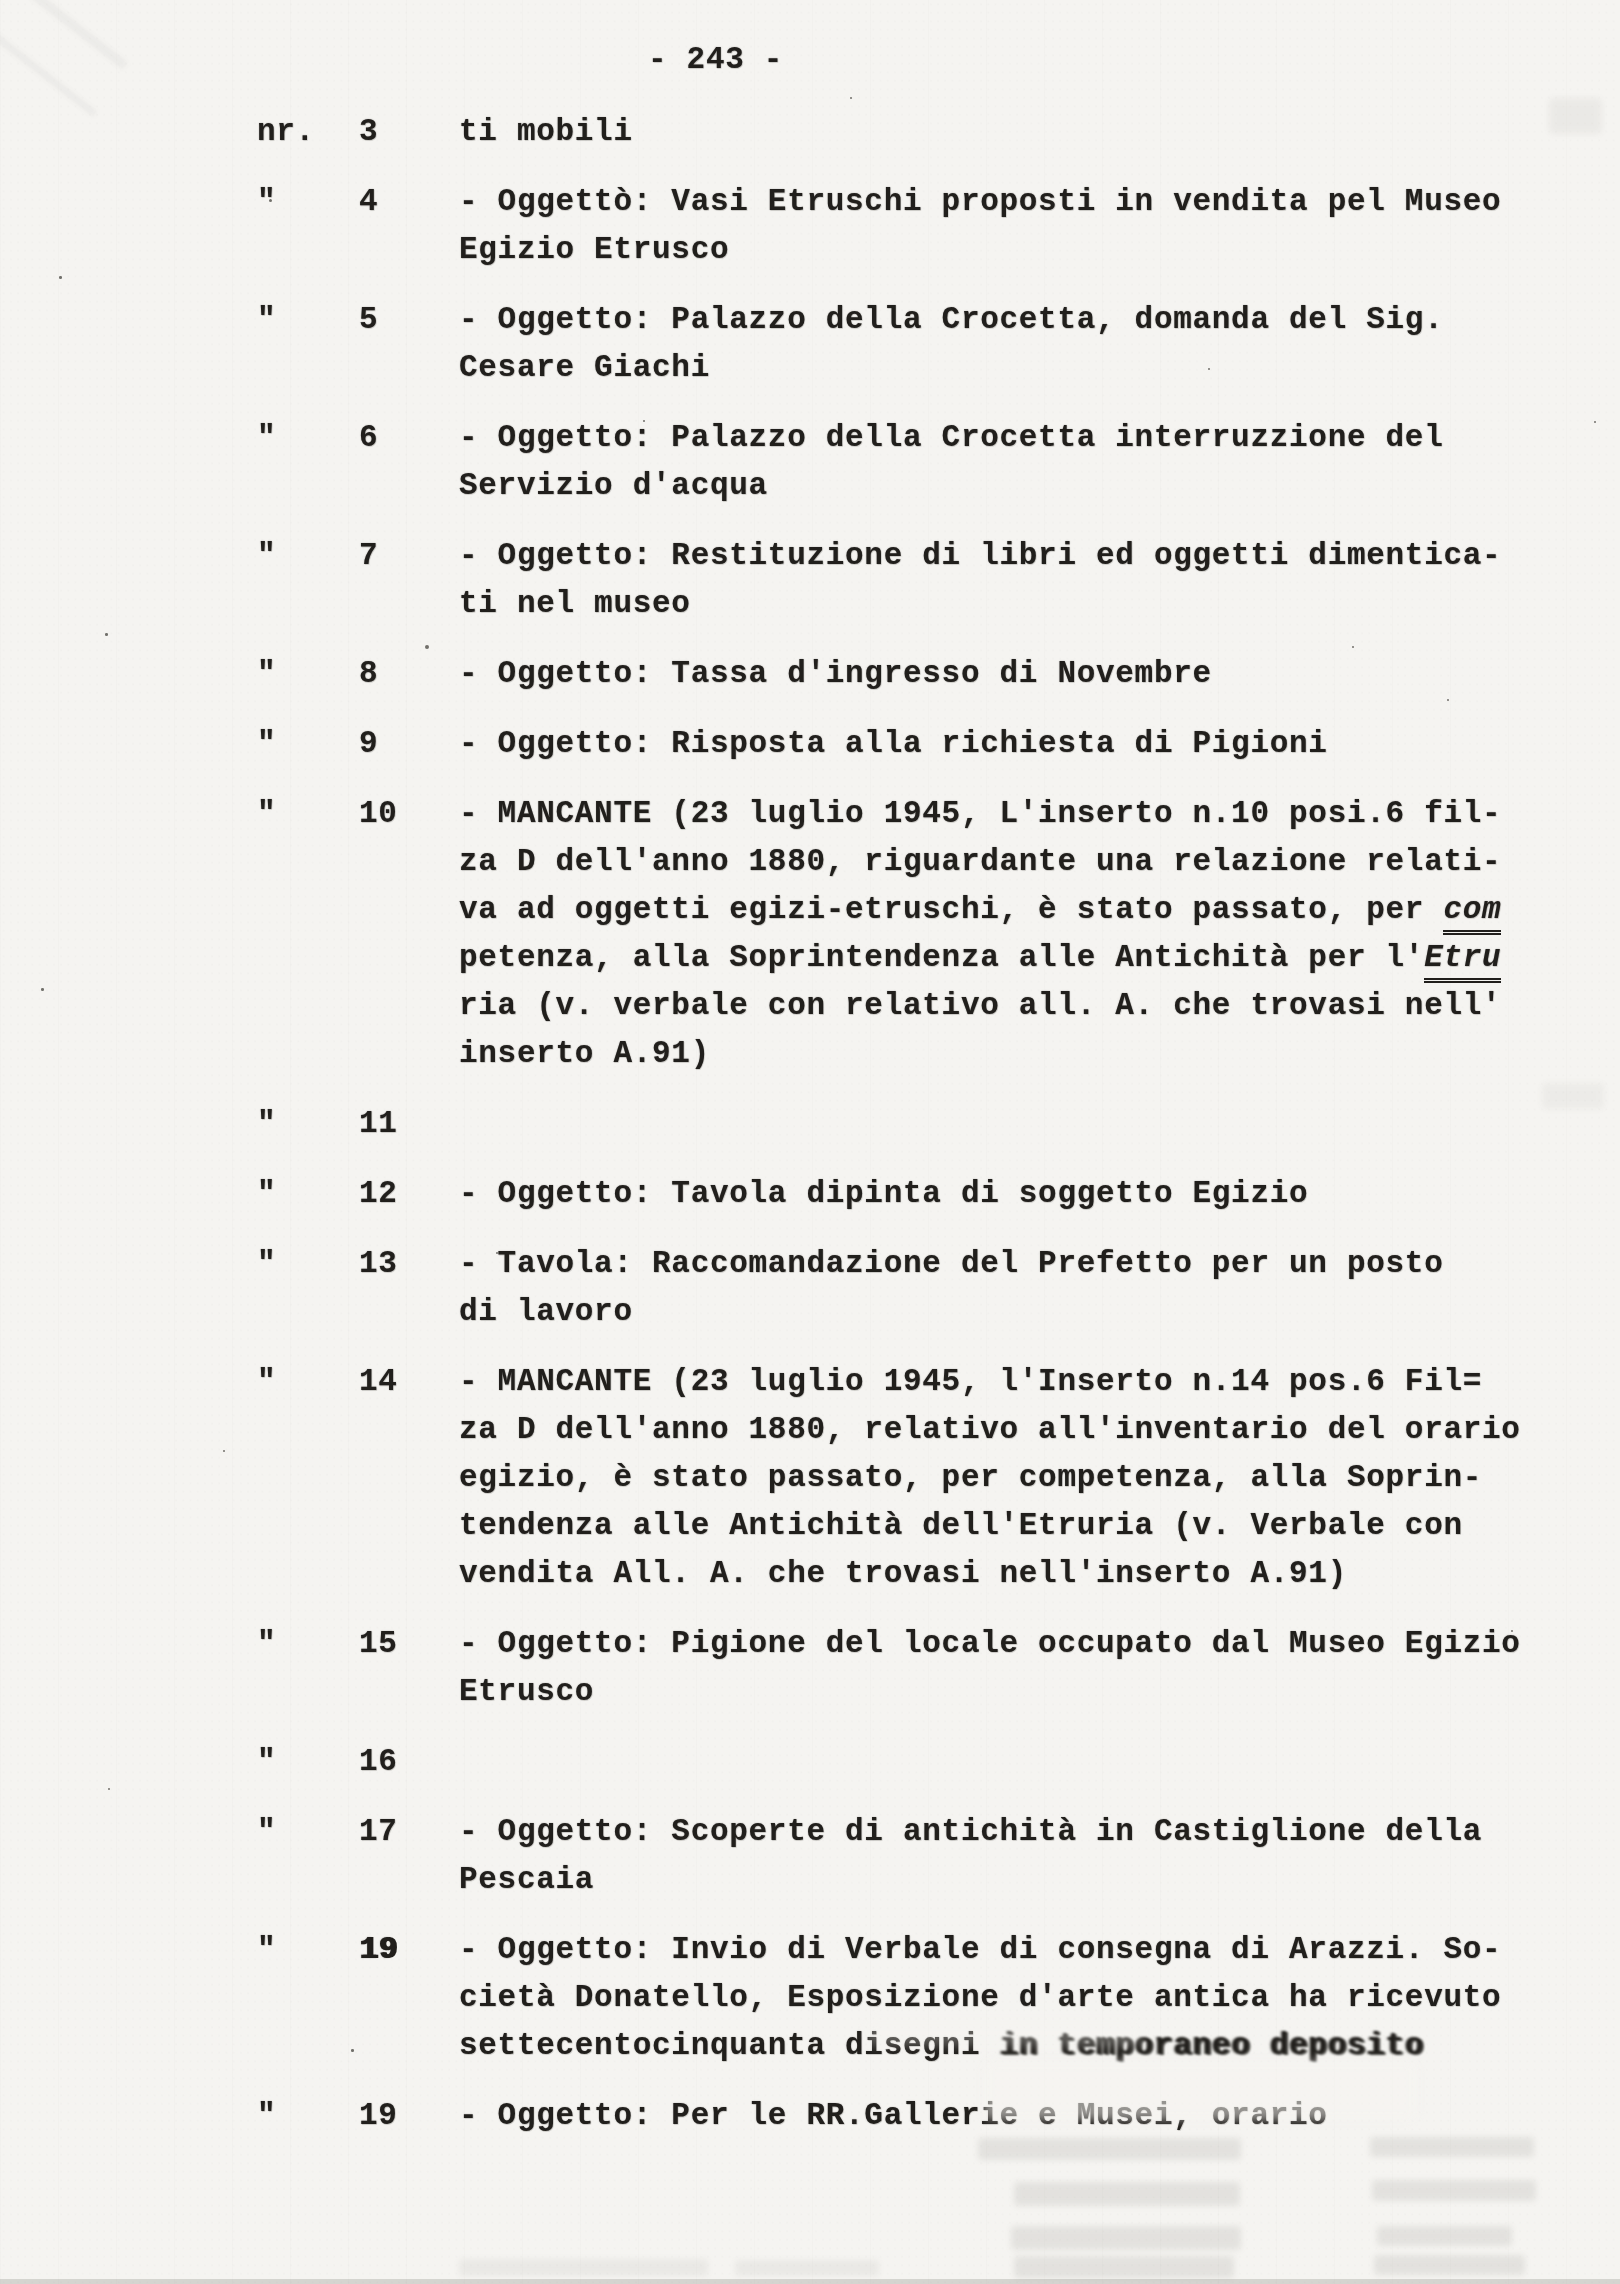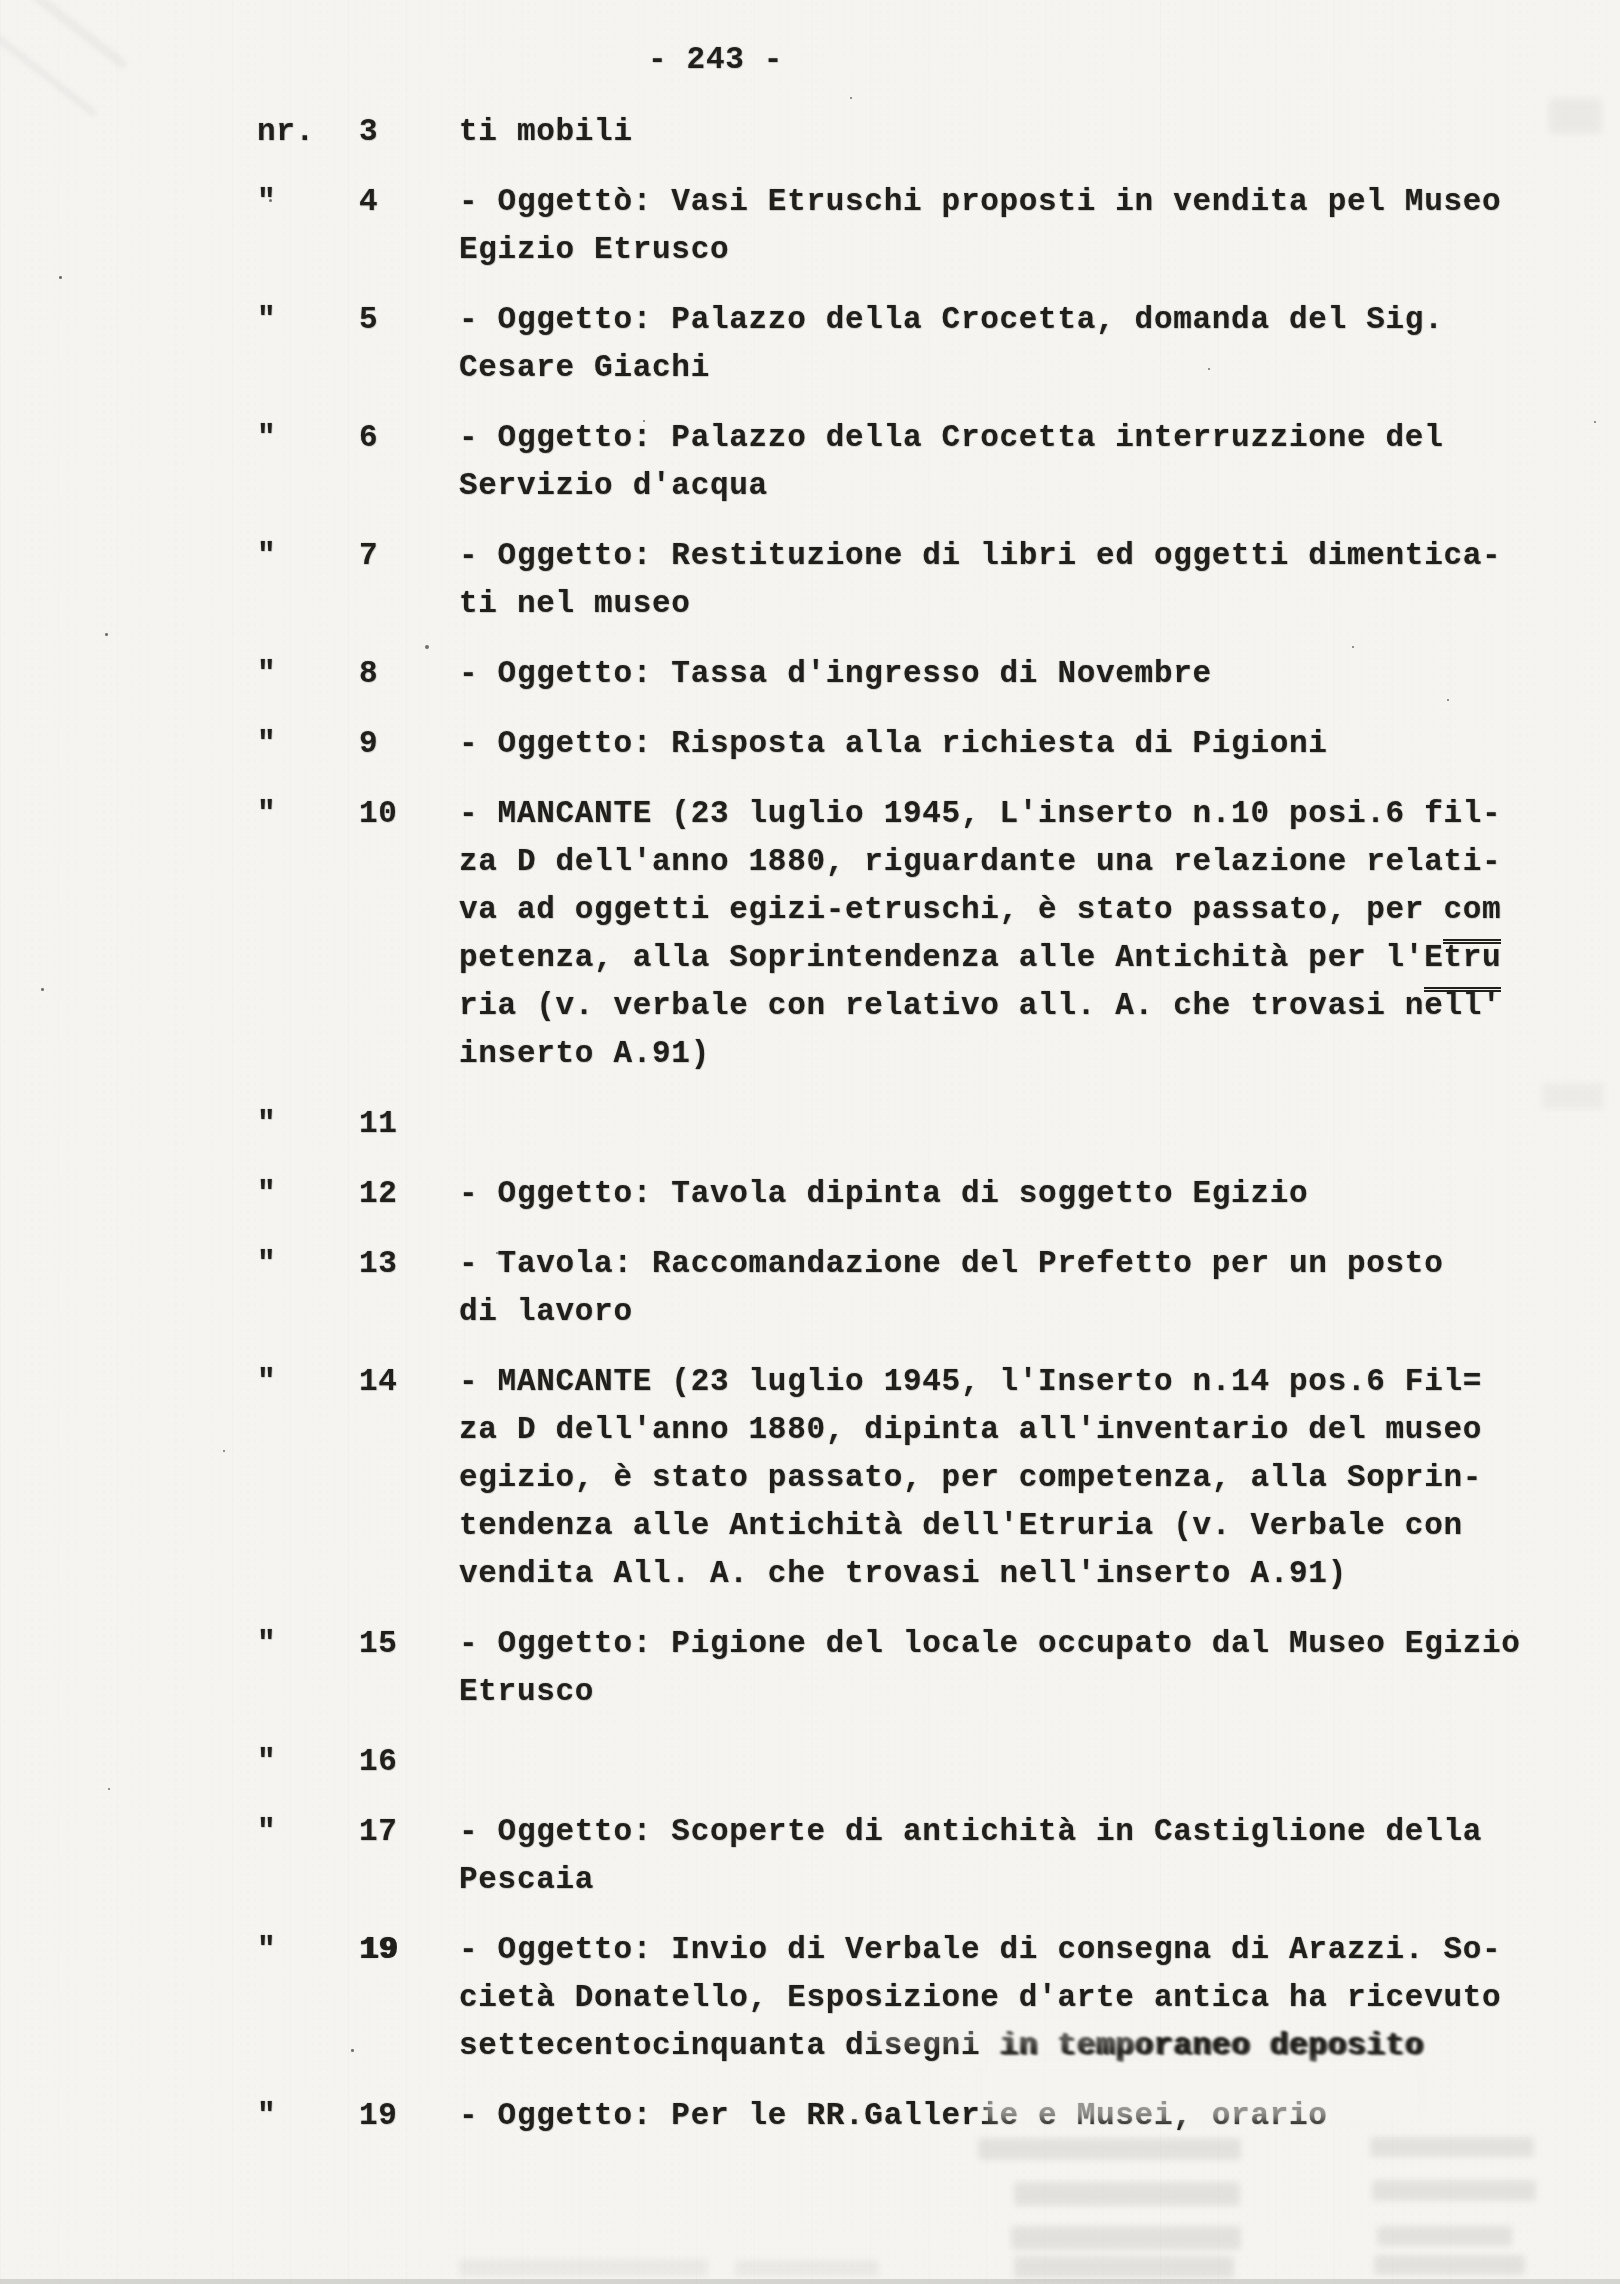--- a/index.html
+++ b/index.html
@@ -25,21 +25,22 @@
   .entry{
     display:grid;
     grid-template-columns:102px 100px 1fr;
     padding-left:257px;
     margin-bottom:22px;
   }
   .cell{ white-space:nowrap; }
   .line{ white-space:nowrap; }
   .u{
     border-bottom:5.9px double currentColor;
-    padding-bottom:12px;
+    padding-bottom:3px;
+    font-style:italic;
   }
   .smudged{
     filter:blur(1.3px);
     text-shadow:2px 0.7px 0 rgba(33,31,28,.8), -1.3px 0 1.3px rgba(33,31,28,.5);
   }
   .overstruck{ text-shadow:2px 0 0 currentColor, 0 0 1.3px rgba(35,32,28,.5); }
   
   .ghost{
     position:absolute;
     background:#6e6c66;
@@ -155,21 +156,21 @@
         <div class="cell">
           <div class="line"><span>- Tavola: Raccomandazione del Prefetto per un posto</span></div>
           <div class="line"><span>di lavoro</span></div>
         </div>
       </div>
       <div class="entry">
         <div class="cell">"</div>
         <div class="cell">14</div>
         <div class="cell">
           <div class="line"><span>- MANCANTE (23 luglio 1945, l'Inserto n.14 pos.6 Fil=</span></div>
-          <div class="line"><span>za D dell'anno 1880, dipinta all'inventario del museo</span></div>
+          <div class="line"><span>za D dell'anno 1880, relativo all'inventario del orario</span></div>
           <div class="line"><span>egizio, è stato passato, per competenza, alla Soprin-</span></div>
           <div class="line"><span>tendenza alle Antichità dell'Etruria (v. Verbale con</span></div>
           <div class="line"><span>vendita All. A. che trovasi nell'inserto A.91)</span></div>
         </div>
       </div>
       <div class="entry">
         <div class="cell">"</div>
         <div class="cell">15</div>
         <div class="cell">
           <div class="line"><span>- Oggetto: Pigione del locale occupato dal Museo Egizio</span></div>

